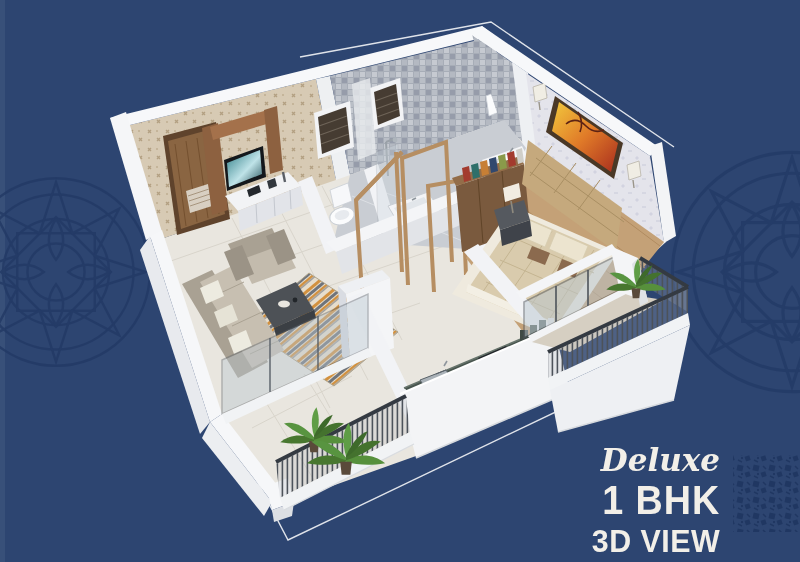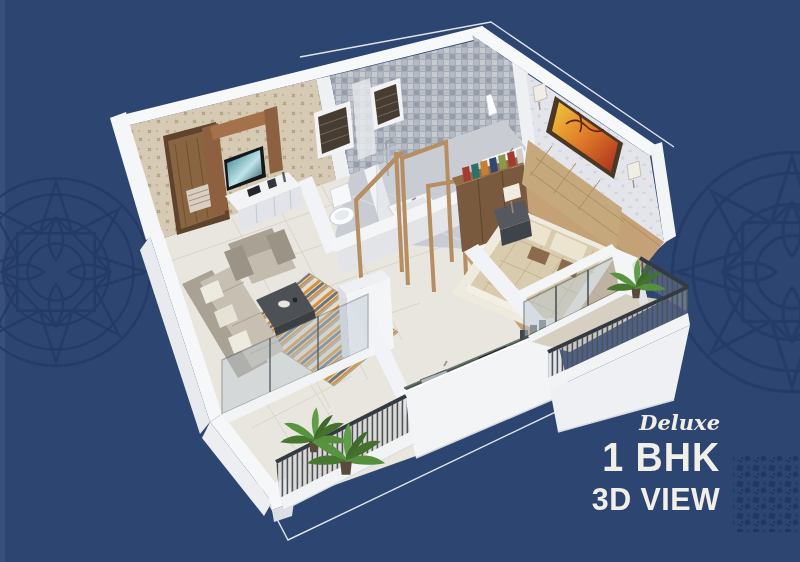--- a/index.html
+++ b/index.html
@@ -1,21 +1,21 @@
 <!DOCTYPE html>
 <html><head>
 <meta charset="utf-8">
 <style>
   html,body{margin:0;padding:0;background:#1c2c4e;}
   .stage{position:relative;width:800px;height:562px;overflow:hidden;background:#2d4571;
          font-family:"Liberation Sans",sans-serif;}
   .stage svg{position:absolute;inset:0;display:block;}
   .badge{position:absolute;top:412px;right:80px;text-align:right;color:#f2efe8;z-index:5;}
   .badge .script{font-family:"DejaVu Serif",serif;font-style:italic;font-weight:700;
-                 font-size:21px;line-height:1.05;}
+                 font-size:31px;line-height:1.05;margin-top:32px;}
   .badge .main{font-weight:700;font-size:41px;line-height:1.02;letter-spacing:1px;
                margin-top:3px;transform:scaleX(.92);transform-origin:right center;}
   .badge .sub{font-weight:700;font-size:32px;line-height:1.05;letter-spacing:.5px;
               margin-top:4px;transform:scaleX(.95);transform-origin:right center;}
 </style>
 </head>
 <body>
 
 <div class="stage">
 

